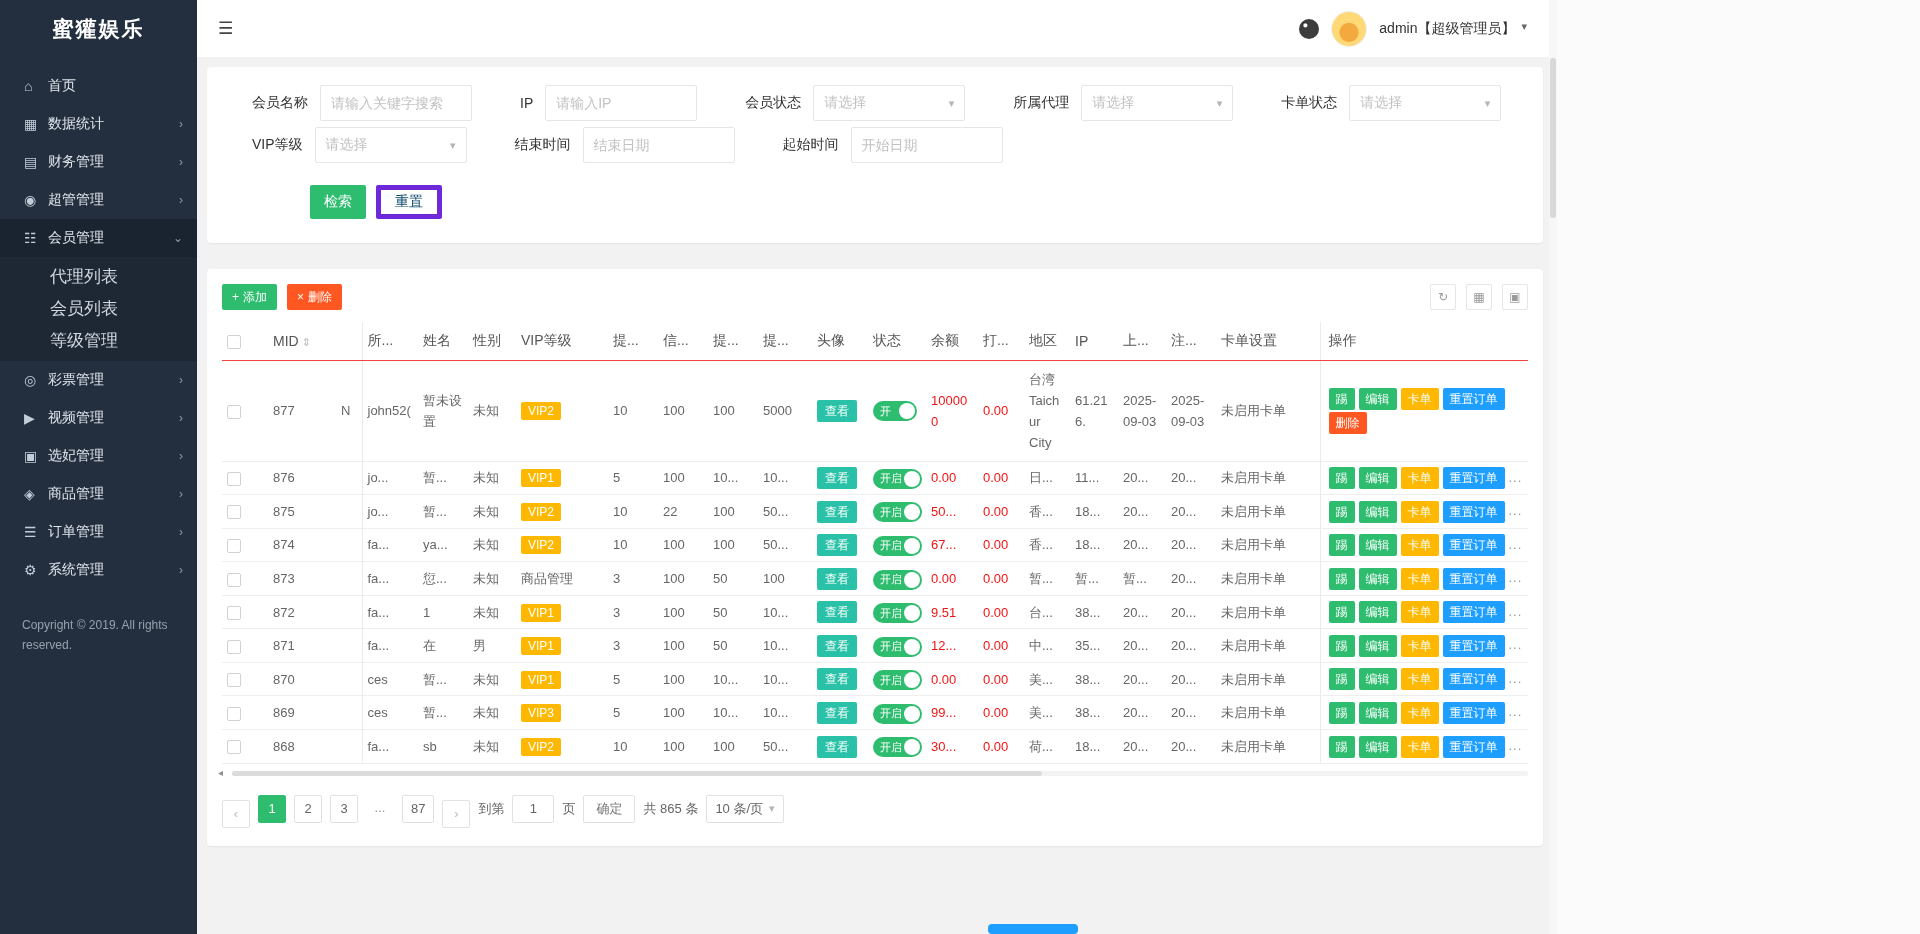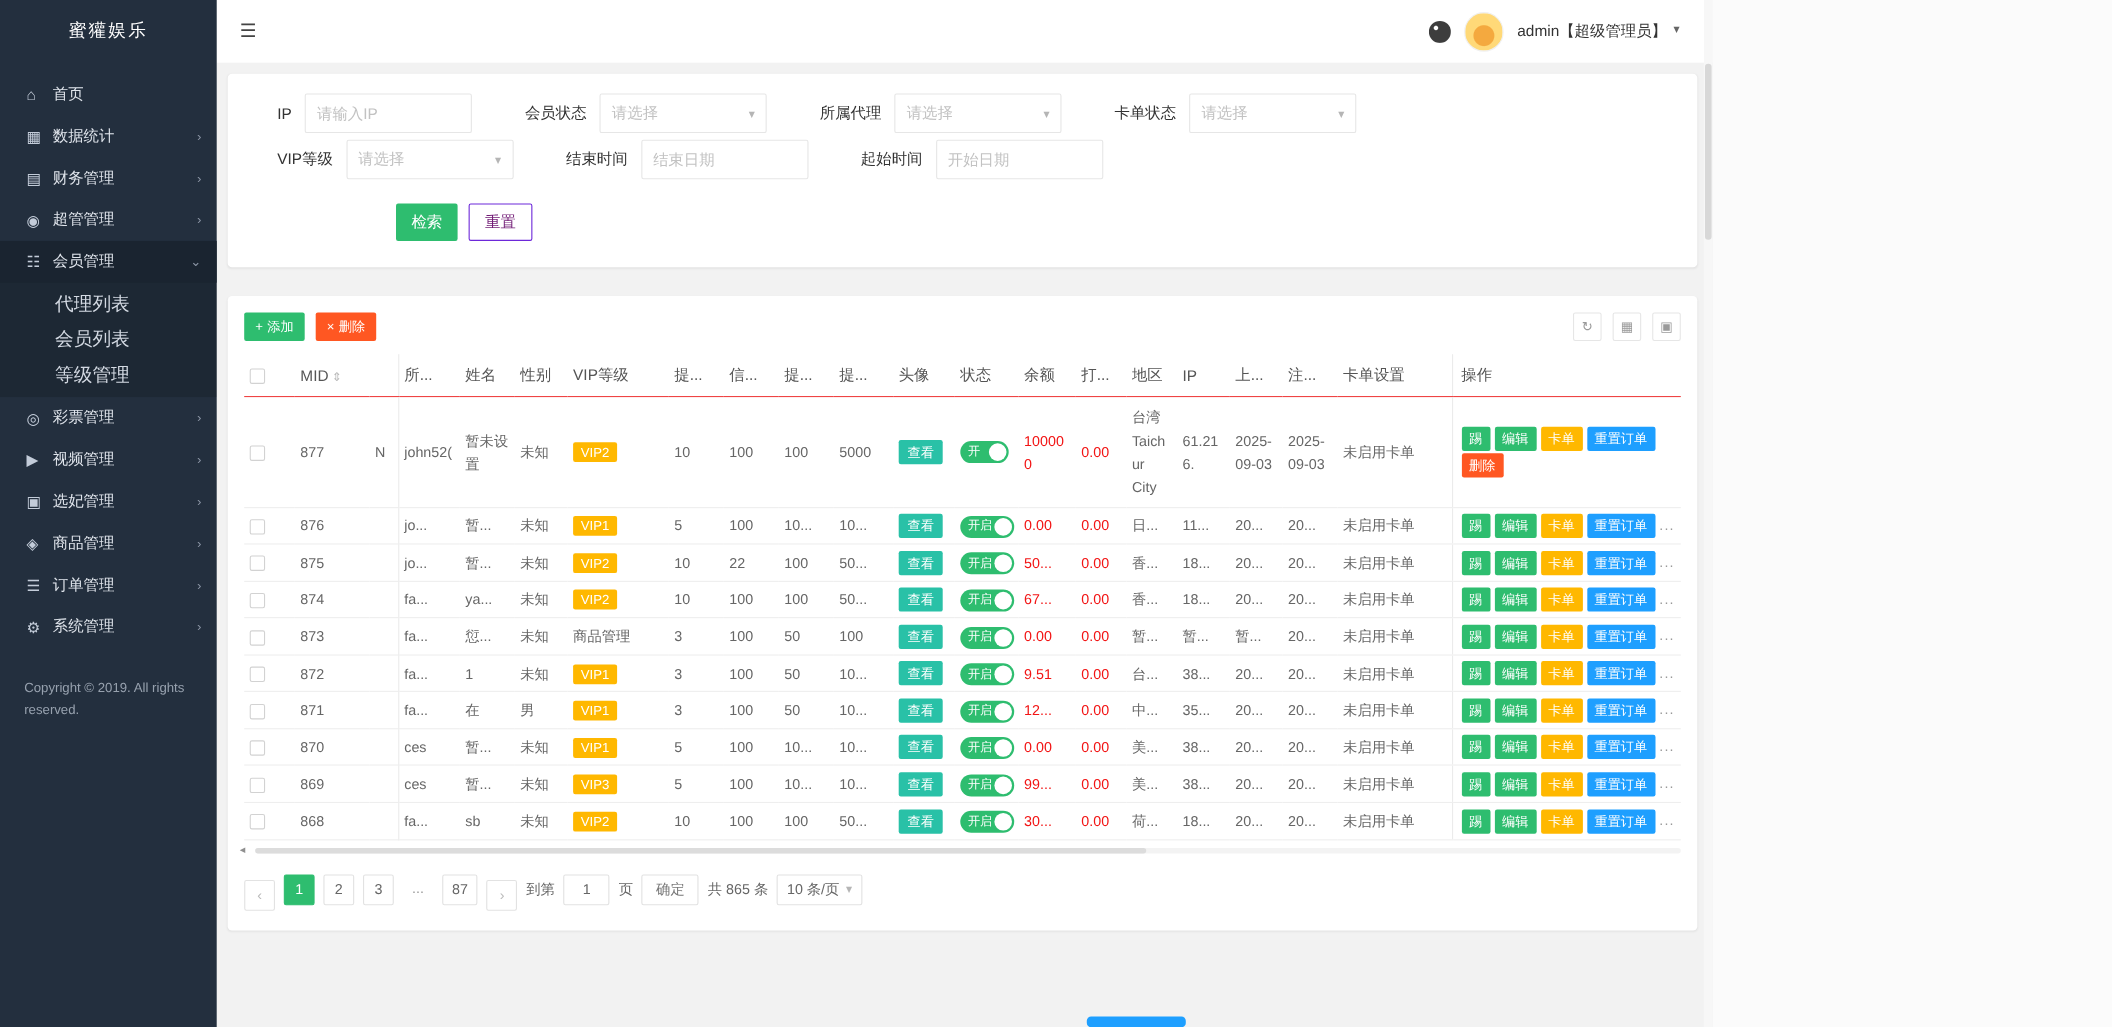--- a/index.html
+++ b/index.html
@@ -1,21 +1,21 @@
 <!DOCTYPE html>
 <html><head>
 <meta charset="utf-8">
 <style>
 *{box-sizing:border-box;margin:0;padding:0}
 body{margin:0;background:#fbfbfb;font-family:"Liberation Sans","DejaVu Sans",sans-serif}
 .stage{width:1920px;height:934px;position:relative;overflow:hidden;background:#fbfbfb}
 .app{position:absolute;left:0;top:0;width:1557px;height:934px;background:#f2f2f2;overflow:hidden}
 
 .sidebar{position:absolute;left:0;top:0;width:197px;height:100%;background:#232f3e}
-.brand{height:57px;line-height:57px;text-align:center;color:#fff;font-size:16px;font-weight:normal;letter-spacing:2px}
+.brand{height:57px;line-height:57px;text-align:center;color:#fff;font-size:21px;font-weight:bold;letter-spacing:2px}
 .nav{margin-top:10px}
 .side-item{display:flex;align-items:center;height:38px;padding:0 14px 0 24px;font-size:14px;color:#e0e5ec;cursor:pointer}
 .si-icon{width:24px;font-size:14px;color:#c3ccd9}
 .si-arrow{margin-left:auto;color:#8d97a7;font-size:12px}
 .side-item.active{background:#1a2430}
 .side-sub-wrap{background:rgba(0,0,0,.15);padding:4px 0}
 .side-sub{height:32px;line-height:32px;padding-left:50px;font-size:17px;color:#d3d9e2;cursor:pointer}
 .copyright{margin:26px 0 0 22px;font-size:12px;color:#97a1ae;line-height:1.7;width:150px}
 
 .main{margin-left:197px;height:100%;display:flex;flex-direction:column}
@@ -31,24 +31,24 @@
 .card{background:#fff;border-radius:4px;box-shadow:0 1px 2px rgba(0,0,0,.06)}
 .filter-card{padding:18px 45px 24px}
 .frow{display:flex;align-items:center;margin-bottom:6px}
 .fgroup{display:flex;align-items:center;margin-right:48px}
 .flabel{font-size:14px;color:#333;margin-right:12px;white-space:nowrap}
 .finput{width:152px;height:36px;border:1px solid #e6e6e6;border-radius:2px;padding:0 10px;font-size:14px;color:#333;outline:none;background:#fff}
 .finput::placeholder{color:#c2c2c2}
 .fselect{width:152px;height:36px;border:1px solid #e6e6e6;border-radius:2px;display:flex;align-items:center;padding:0 10px;cursor:pointer;background:#fff}
 .fselect .ph{color:#c2c2c2;font-size:14px;flex:1}
 .scaret{color:#b5b5b5;font-size:11px}
-.fbtns{margin-top:22px;margin-left:108px;display:flex;gap:10px}
+.fbtns{margin-top:22px;margin-left:58px;display:flex;gap:10px}
 .btn{border:none;border-radius:2px;font-size:14px;cursor:pointer;height:34px;padding:0 14px;background:#fff}
 .btn.green{background:#2ebd6f;color:#fff}
-.btn.yellow-outline{background:#fff;border:1px solid #6d28d9;color:#701a75}
+.btn.yellow-outline{background:#fff;border:5px solid #6d28d9;color:#0c4a6e}
 
 .table-card{margin-top:26px;padding:15px 15px 18px}
 .ttoolbar{display:flex;align-items:center;margin-bottom:12px}
 .btn.sm{height:26px;font-size:12px;padding:0 10px;display:inline-flex;align-items:center;gap:4px;margin-right:10px}
 .btn.red{background:#ff5722;color:#fff}
 .tools{margin-left:auto;display:flex;gap:10px}
 .tool{width:26px;height:26px;border:1px solid #e6e6e6;border-radius:2px;display:flex;align-items:center;justify-content:center;color:#9a9a9a;font-size:12px;background:#fff;cursor:pointer}
 table{width:100%;border-collapse:collapse;table-layout:fixed}
 th,td{text-align:left;font-weight:normal;overflow:hidden}
 th{font-size:14px;color:#555;height:38px;border-bottom:1px solid #ef4444;padding:0 5px;white-space:nowrap}
@@ -170,20 +170,24 @@
             <span class="caret">▾</span>
           </span>
         </div>
       </header>
 
       <div class="content">
 
         <section class="card filter-card">
           <div id="filters">
               <div class="frow">
+                <div class="fgroup">
+                  <label class="flabel">会员名称</label>
+                  <input class="finput" placeholder="请输入关键字搜索" style="">
+                </div>
                 <div class="fgroup">
                   <label class="flabel">IP</label>
                   <input class="finput" placeholder="请输入IP" style="">
                 </div>
                 <div class="fgroup">
                   <label class="flabel">会员状态</label>
                   <div class="fselect">
                     <span class="ph">请选择</span>
                     <span class="scaret">▾</span>
                   </div>

